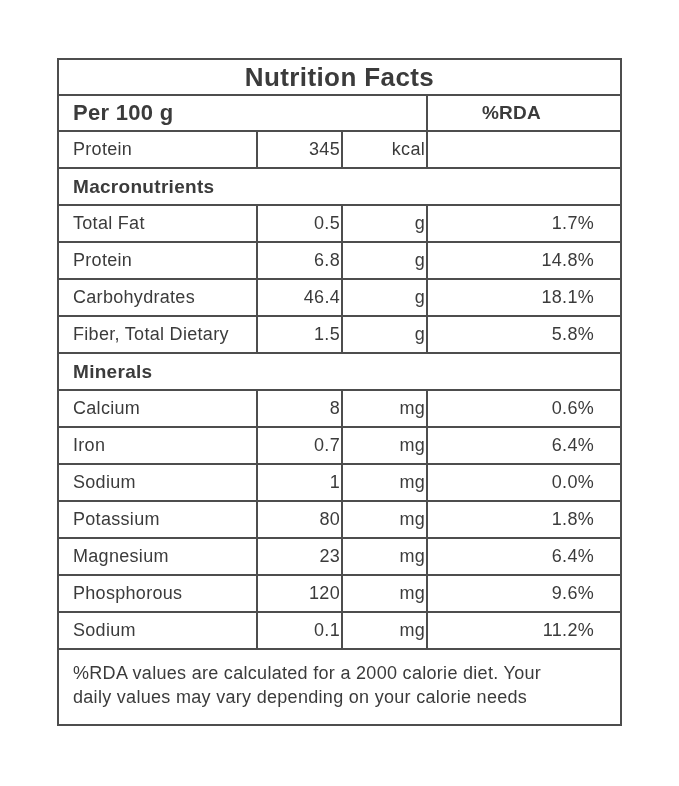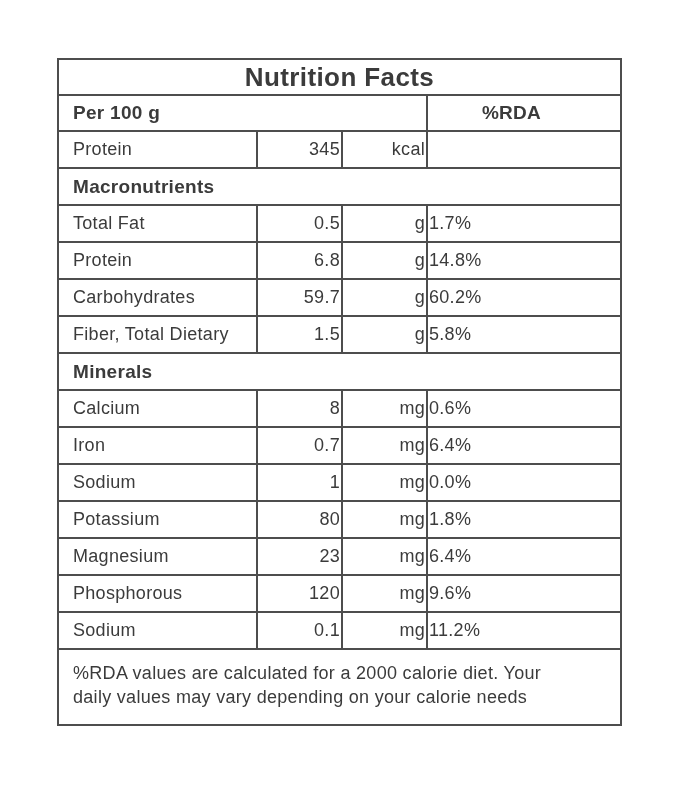--- a/index.html
+++ b/index.html
@@ -38,21 +38,21 @@
   td.title-cell {
     height: 32px;
     text-align: center;
     font-weight: bold;
     font-size: 26px;
     letter-spacing: 0.4px;
   }
   td.serving-cell {
     height: 32px;
     font-weight: bold;
-    font-size: 19px;
+    font-size: 22px;
     padding-left: 14px;
   }
   td.rda-header-cell {
     height: 32px;
     font-weight: bold;
     font-size: 19px;
     text-align: center;
     padding-right: 26px;
   }
   td.section-cell {
@@ -66,21 +66,21 @@
     height: 33px;
     padding-left: 14px;
   }
   td.value-cell,
   td.unit-cell {
     height: 33px;
     text-align: right;
   }
   td.rda-cell {
     height: 33px;
-    text-align: left;
+    text-align: right;
     padding-right: 26px;
   }
   td.footnote-cell {
     padding: 12px 14px 14px 14px;
     line-height: 1.32;
     white-space: normal;
     margin-top: 34px;
   }
 </style>
 </head>
@@ -122,23 +122,23 @@
       <td class="rda-cell">1.7%</td>
     </tr>
     <tr>
       <td class="label-cell">Protein</td>
       <td class="value-cell">6.8</td>
       <td class="unit-cell">g</td>
       <td class="rda-cell">14.8%</td>
     </tr>
     <tr>
       <td class="label-cell">Carbohydrates</td>
-      <td class="value-cell">59.7</td>
+      <td class="value-cell">46.4</td>
       <td class="unit-cell">g</td>
-      <td class="rda-cell">60.2%</td>
+      <td class="rda-cell">18.1%</td>
     </tr>
     <tr>
       <td class="label-cell">Fiber, Total Dietary</td>
       <td class="value-cell">1.5</td>
       <td class="unit-cell">g</td>
       <td class="rda-cell">5.8%</td>
     </tr>
 
     <tr>
       <td class="section-cell" colspan="4">Minerals</td>

